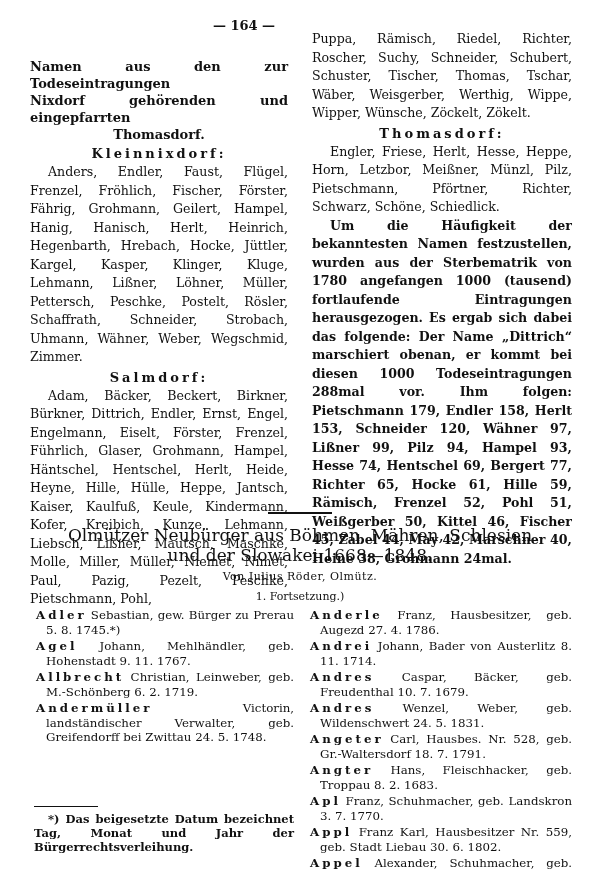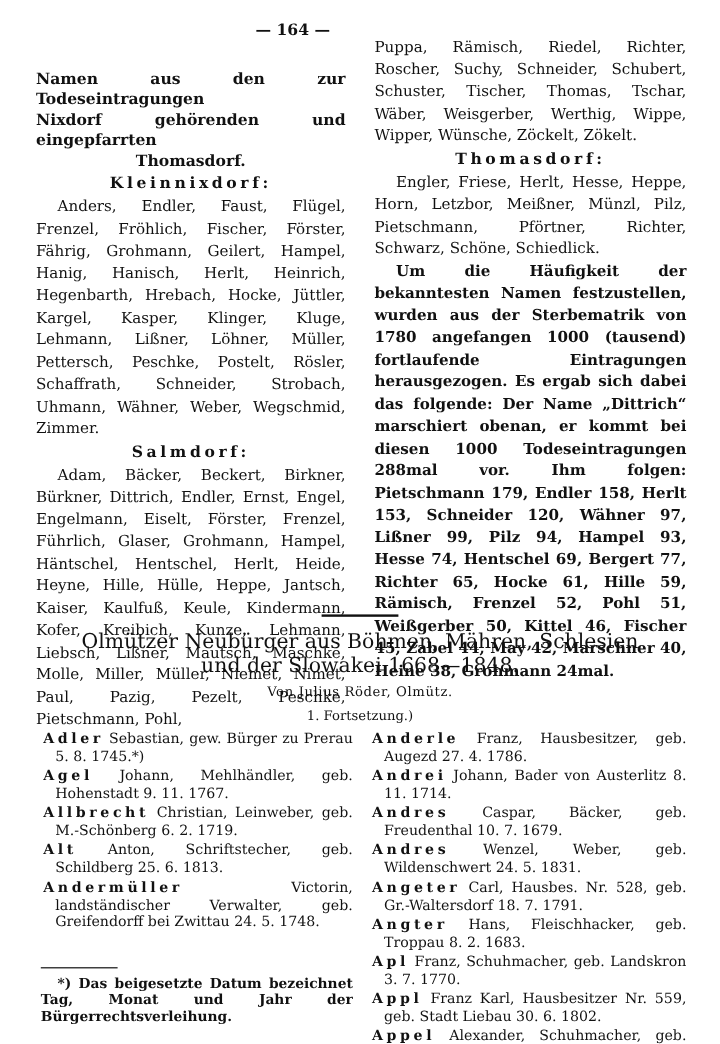--- a/index.html
+++ b/index.html
@@ -85,21 +85,20 @@
   <div>Olmützer Neubürger aus Böhmen, Mähren, Schlesien</div>
   <div>und der Slowakei 1668—1848.</div>
 </div>
 <div class="byline">Von Julius Röder, Olmütz.</div>
 <div class="continuation">1. Fortsetzung.)</div>
 
 <div class="entries entries-left">
   <p class="entry"><span class="surname">Adler</span><span> Sebastian, gew. Bürger zu Prerau 5. 8. 1745.*)</span></p>
   <p class="entry"><span class="surname">Agel</span><span> Johann, Mehlhändler, geb. Hohenstadt 9. 11. 1767.</span></p>
   <p class="entry"><span class="surname">Allbrecht</span><span> Christian, Leinweber, geb. M.-Schönberg 6. 2. 1719.</span></p>
-  <p class="entry"><span class="surname">Alt</span><span> Anton, Schriftstecher, geb. Schildberg 25. 6. 1813.</span></p>
   <p class="entry"><span class="surname">Andermüller</span><span> Victorin, landständischer Verwalter, geb. Greifendorff bei Zwittau 24. 5. 1748.</span></p>
 </div>
 
 <div class="footnote-rule"></div>
 <div class="footnote">*) Das beigesetzte Datum bezeichnet Tag, Monat und Jahr der Bürgerrechtsverleihung.</div>
 
 <div class="entries entries-right">
   <p class="entry"><span class="surname">Anderle</span><span> Franz, Hausbesitzer, geb. Augezd 27. 4. 1786.</span></p>
   <p class="entry"><span class="surname">Andrei</span><span> Johann, Bader von Austerlitz 8. 11. 1714.</span></p>
   <p class="entry"><span class="surname">Andres</span><span> Caspar, Bäcker, geb. Freudenthal 10. 7. 1679.</span></p>

